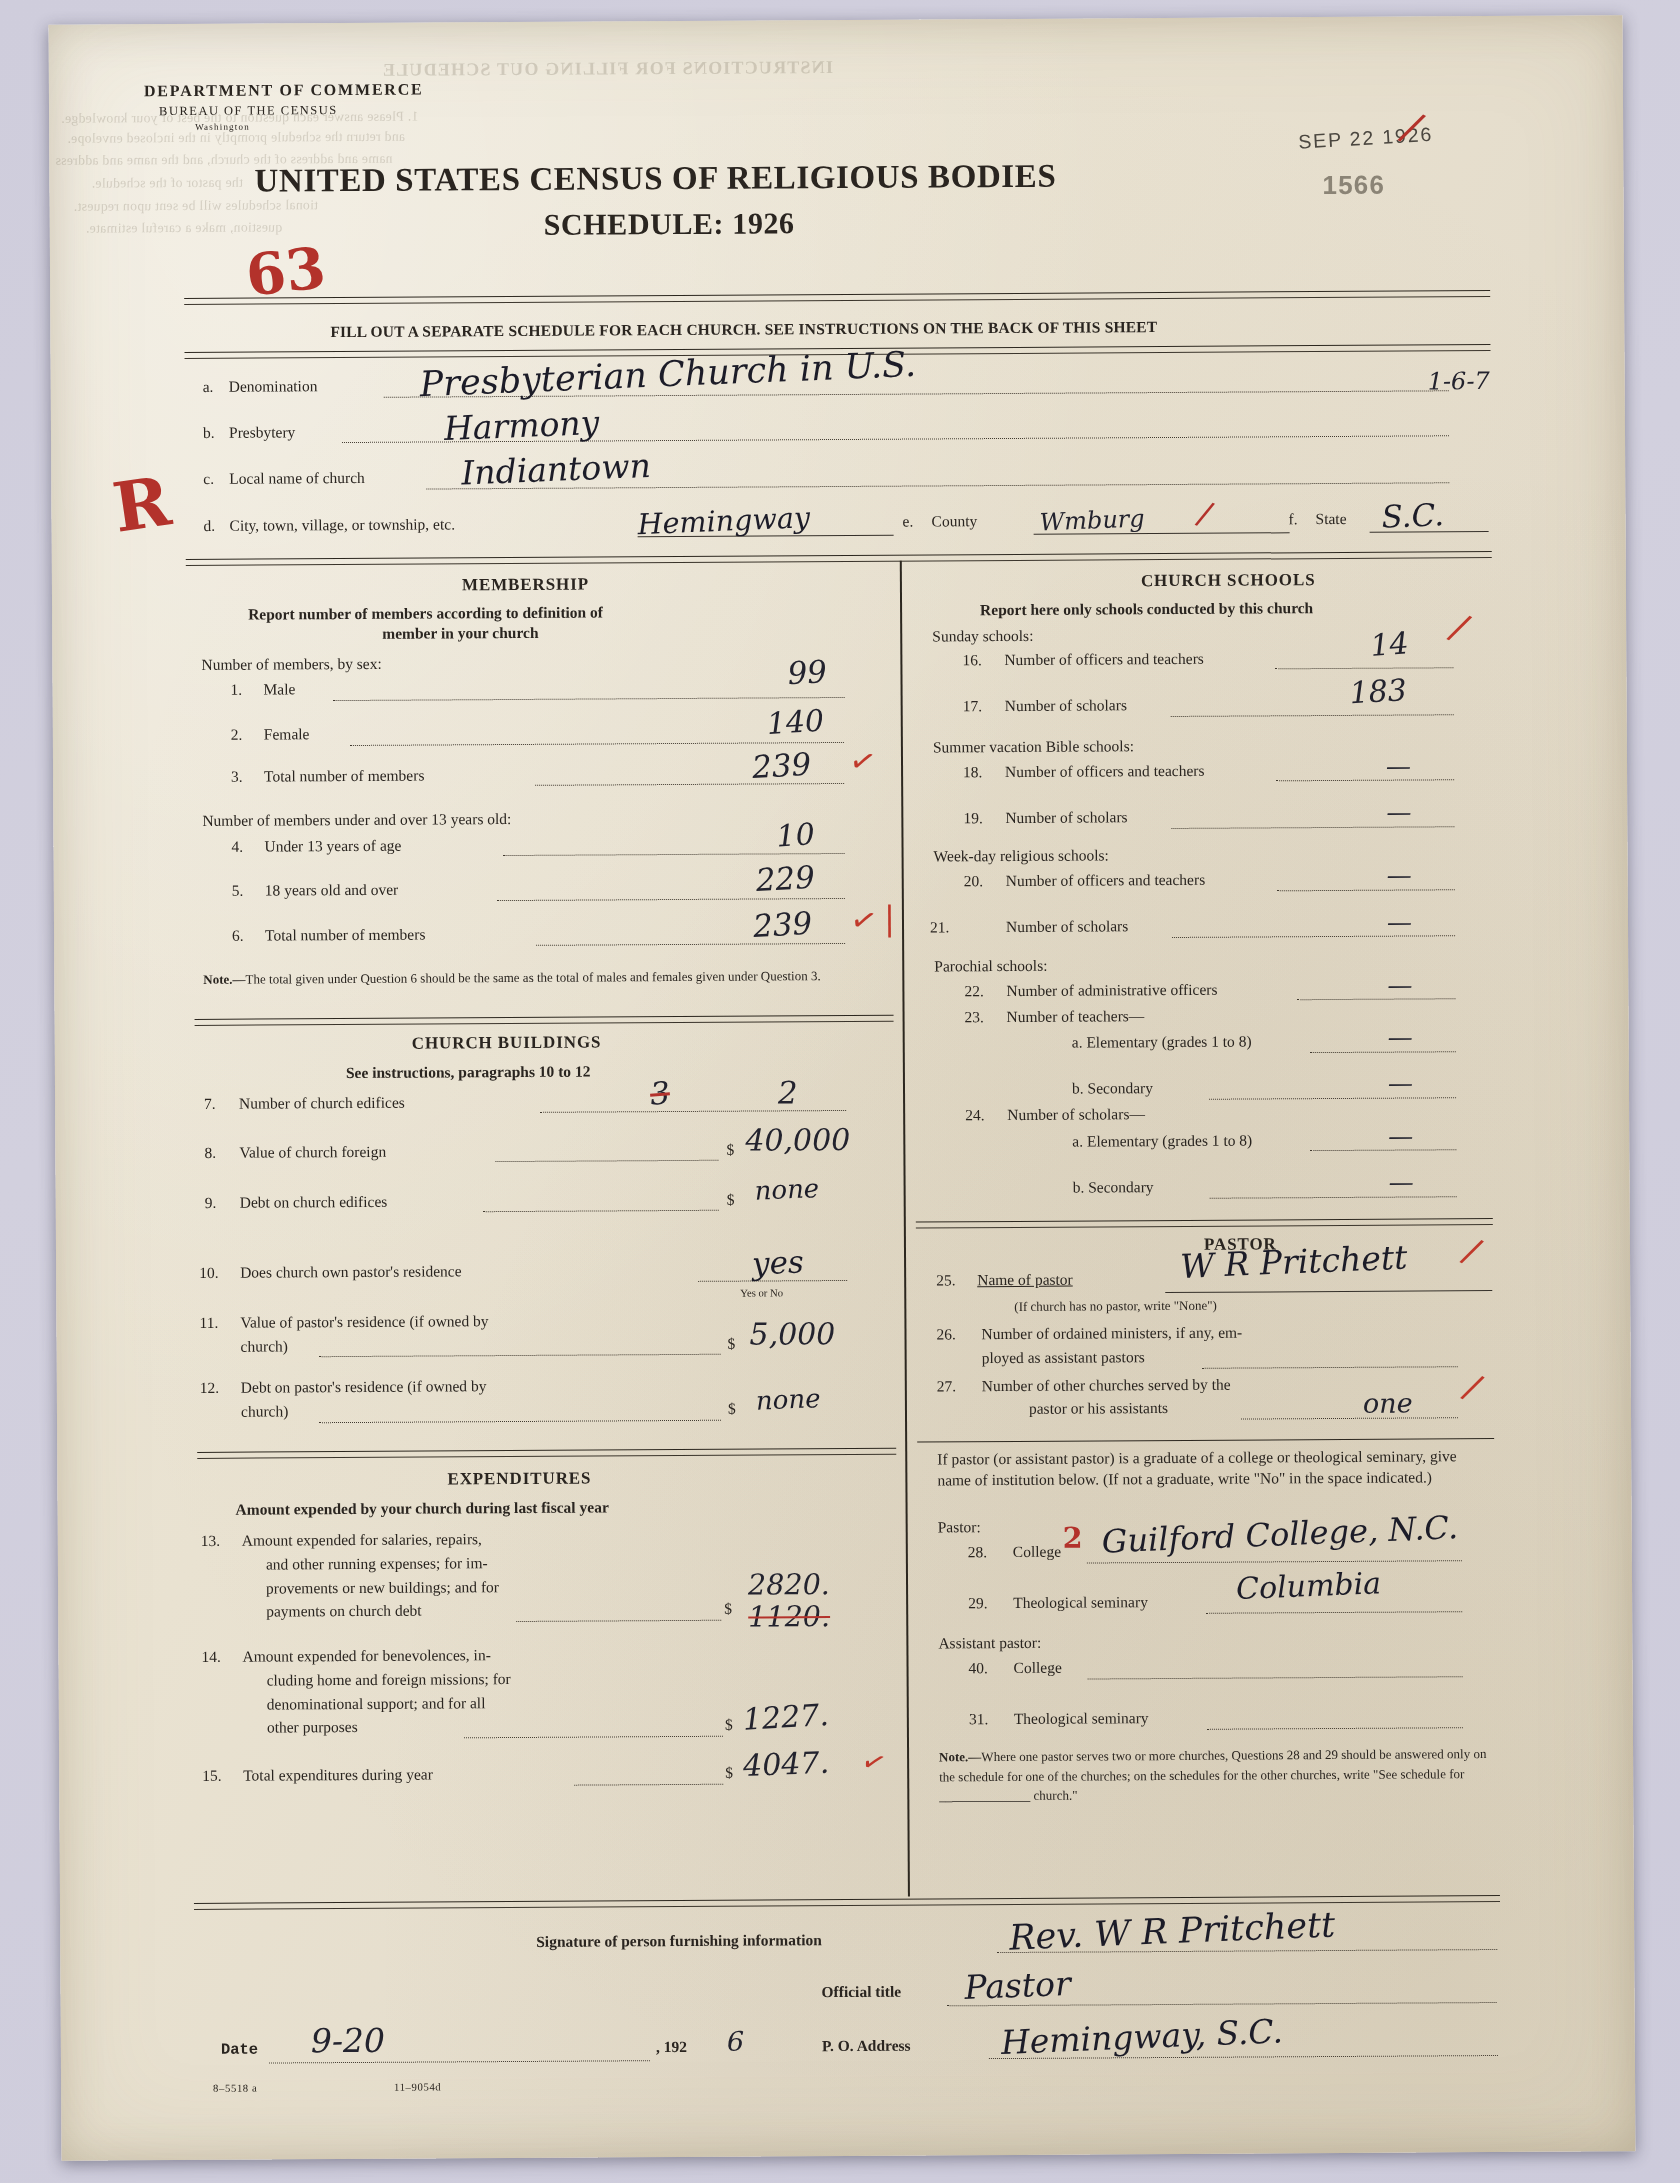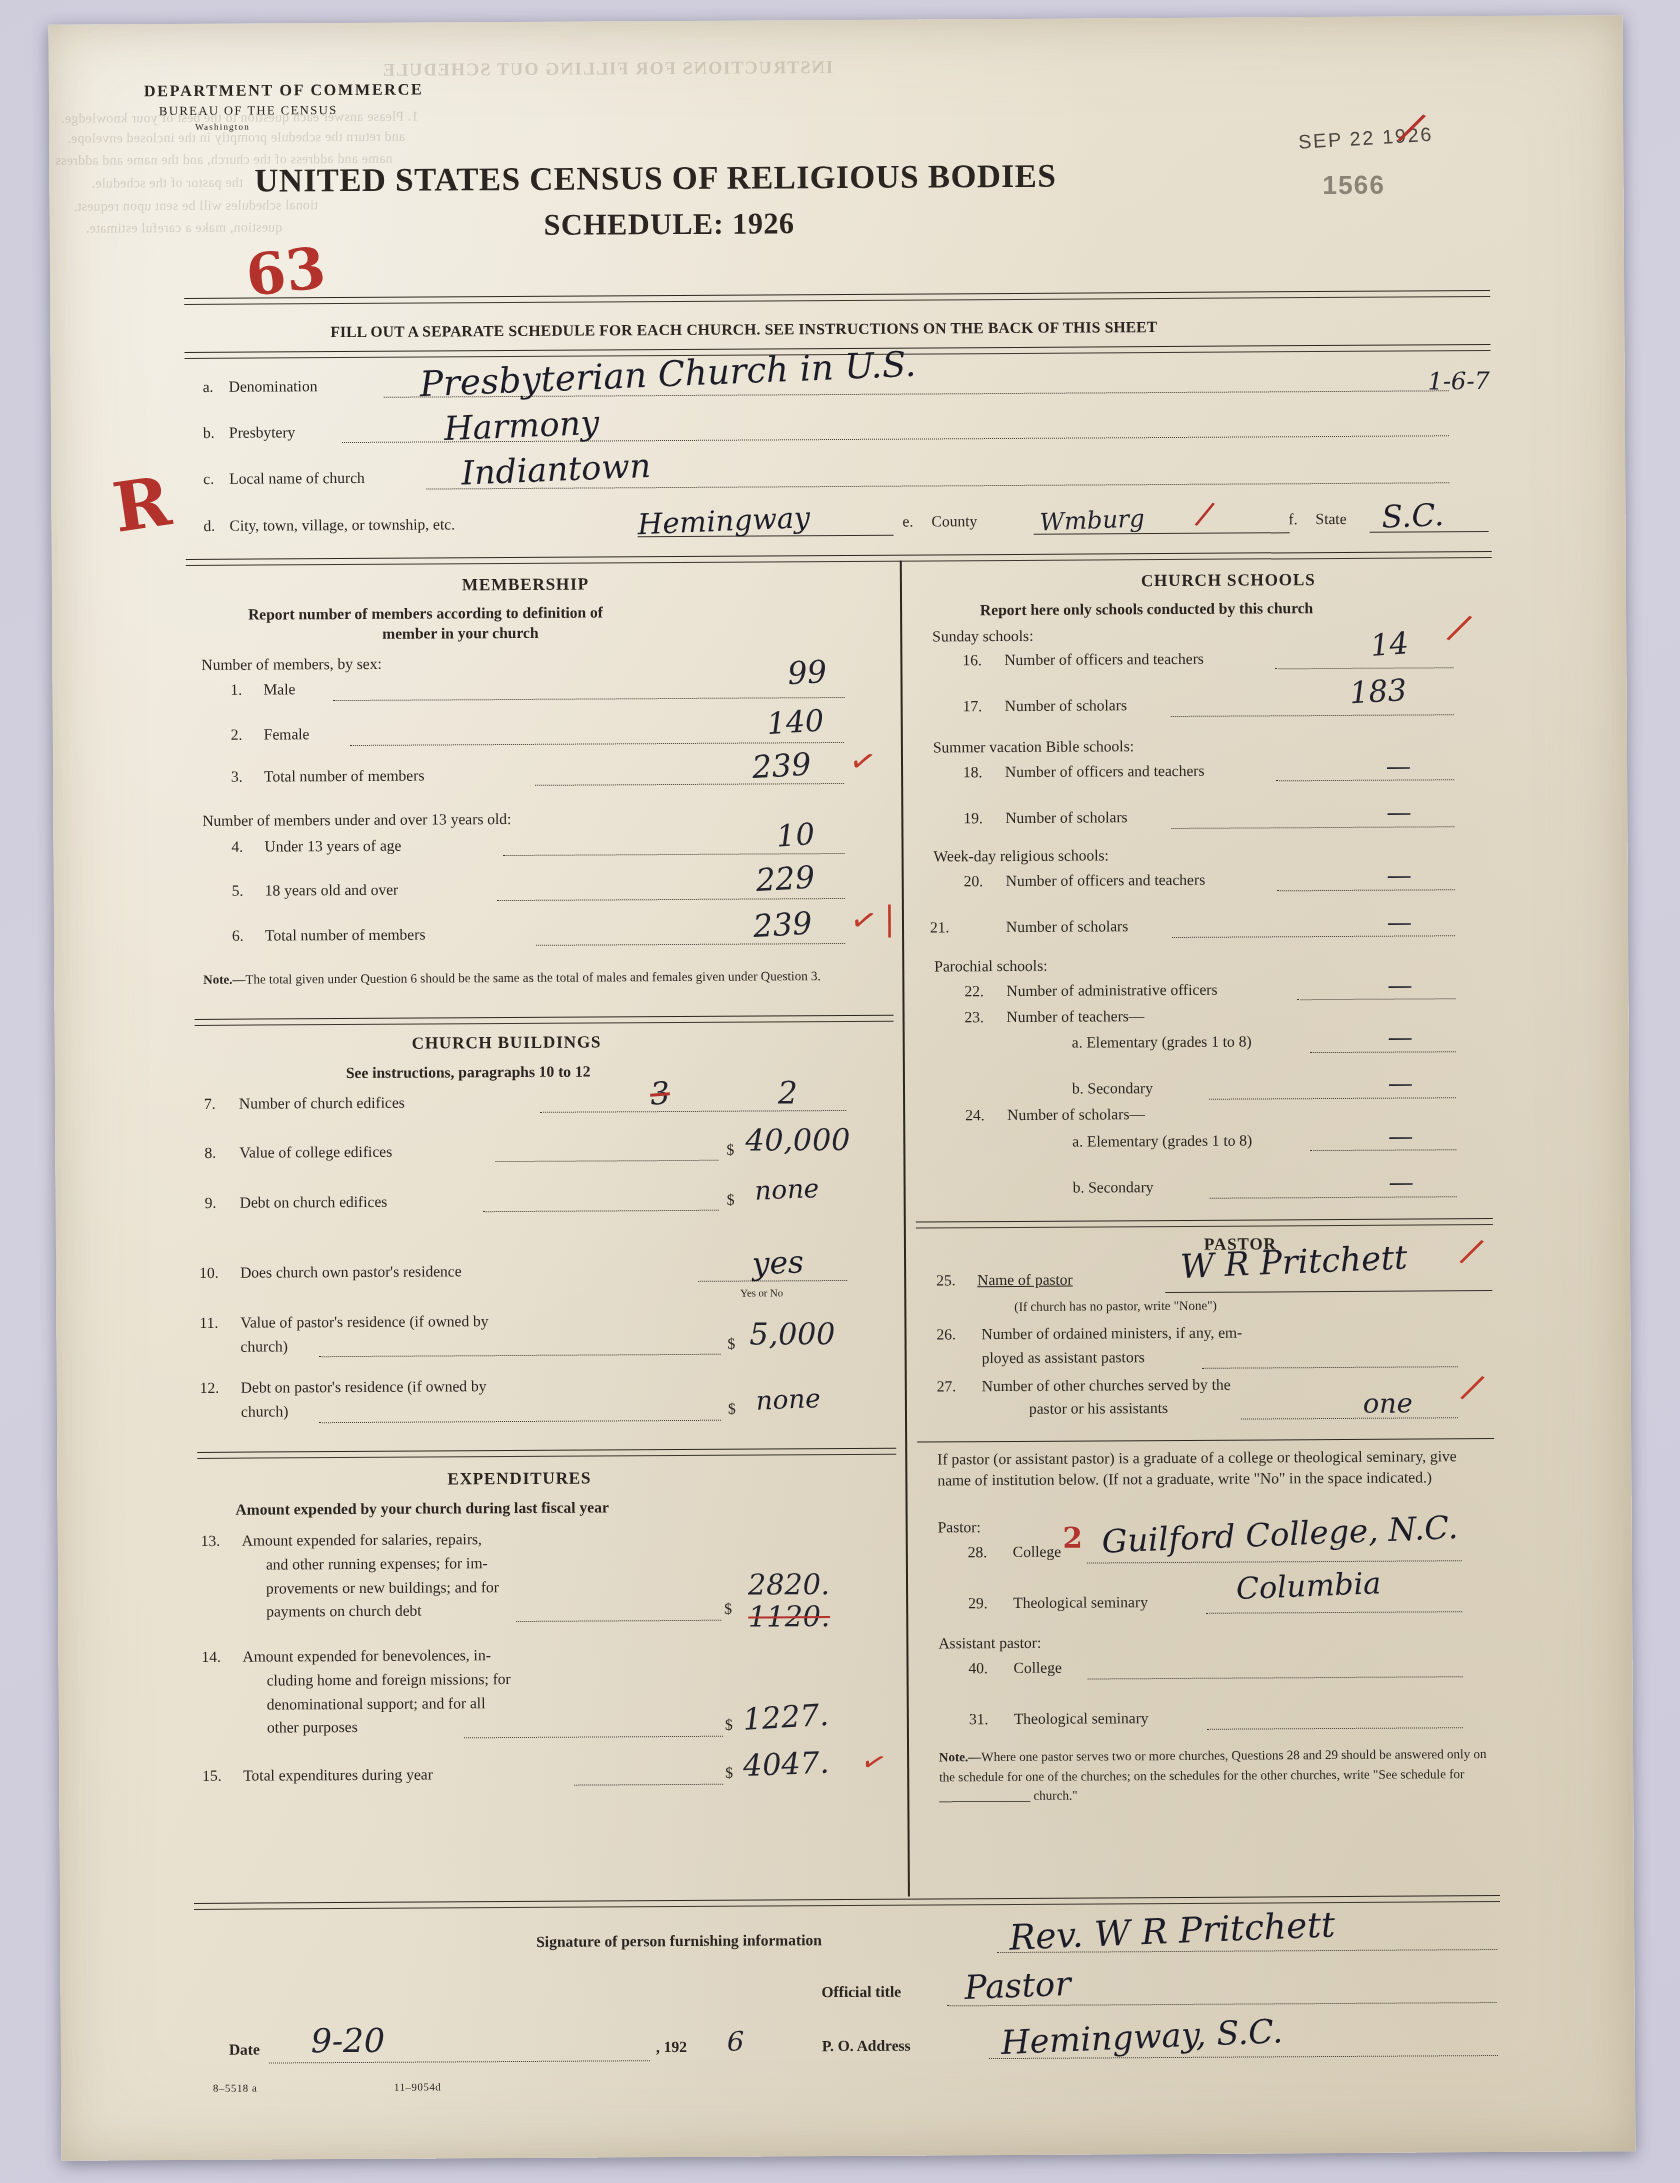--- a/index.html
+++ b/index.html
@@ -234,21 +234,21 @@
       <div class="abs sec print" style="left:357px; top:1011px;">CHURCH BUILDINGS</div>
       <div class="abs lblb print" style="left:291px; top:1041px;">See instructions, paragraphs 10 to 12</div>
 
       <div class="abs lbl print" style="left:149px; top:1071px;">7.</div>
       <div class="abs lbl print" style="left:184px; top:1071px;">Number of church edifices</div>
       <div class="abs dotline" style="left:485px; top:1090px; width:306px;"></div>
       <div class="abs hand2" style="left:595px; top:1054px; font-size:31px; transform:rotate(-4deg); text-decoration:line-through; text-decoration-color:#b3322b;">3</div>
       <div class="abs hand2" style="left:723px; top:1054px; font-size:31px;">2</div>
 
       <div class="abs lbl print" style="left:149px; top:1120px;">8.</div>
-      <div class="abs lbl print" style="left:184px; top:1120px;">Value of college edifices</div>
+      <div class="abs lbl print" style="left:184px; top:1120px;">Value of church foreign</div>
       <div class="abs dotline" style="left:440px; top:1139px; width:223px;"></div>
       <div class="abs lbl print" style="left:671px; top:1120px;">$</div>
       <div class="abs hand2" style="left:690px; top:1102px; font-size:30px;">40,000</div>
 
       <div class="abs lbl print" style="left:149px; top:1170px;">9.</div>
       <div class="abs lbl print" style="left:184px; top:1170px;">Debt on church edifices</div>
       <div class="abs dotline" style="left:427px; top:1189px; width:236px;"></div>
       <div class="abs lbl print" style="left:671px; top:1170px;">$</div>
       <div class="abs hand" style="left:699px; top:1154px; font-size:26px;">none</div>
 
@@ -432,21 +432,21 @@
       <div class="abs hand" style="left:949px; top:1893px; font-size:35px;">Rev. W R Pritchett</div>
 
       <div class="abs lblb print" style="left:761px; top:1963px;">Official title</div>
       <div class="abs dotline" style="left:886px; top:1986px; width:550px;"></div>
       <div class="abs hand" style="left:904px; top:1947px; font-size:33px;">Pastor</div>
 
       <div class="abs lblb print" style="left:761px; top:2017px;">P. O. Address</div>
       <div class="abs dotline" style="left:928px; top:2039px; width:509px;"></div>
       <div class="abs hand" style="left:940px; top:1999px; font-size:33px;">Hemingway, S.C.</div>
 
-      <div class="abs lblb print" style="left:168px; top:2017px;">Date</div>
+      <div class="abs lblb print" style="left:160px; top:2017px;font-family:Liberation Mono, monospace;">Date</div>
       <div class="abs dotline" style="left:208px; top:2039px; width:381px;"></div>
       <div class="abs hand2" style="left:250px; top:1998px; font-size:33px;">9-20</div>
       <div class="abs lblb print" style="left:595px; top:2017px;">, 192</div>
       <div class="abs hand2" style="left:666px; top:2005px; font-size:27px;">6</div>
 
       <div class="abs tiny print" style="left:152px; top:2058px; letter-spacing:0.6px;">8–5518 a</div>
       <div class="abs tiny print" style="left:333px; top:2058px; letter-spacing:0.6px;">11–9054d</div>
 
     </div>
   </div>

